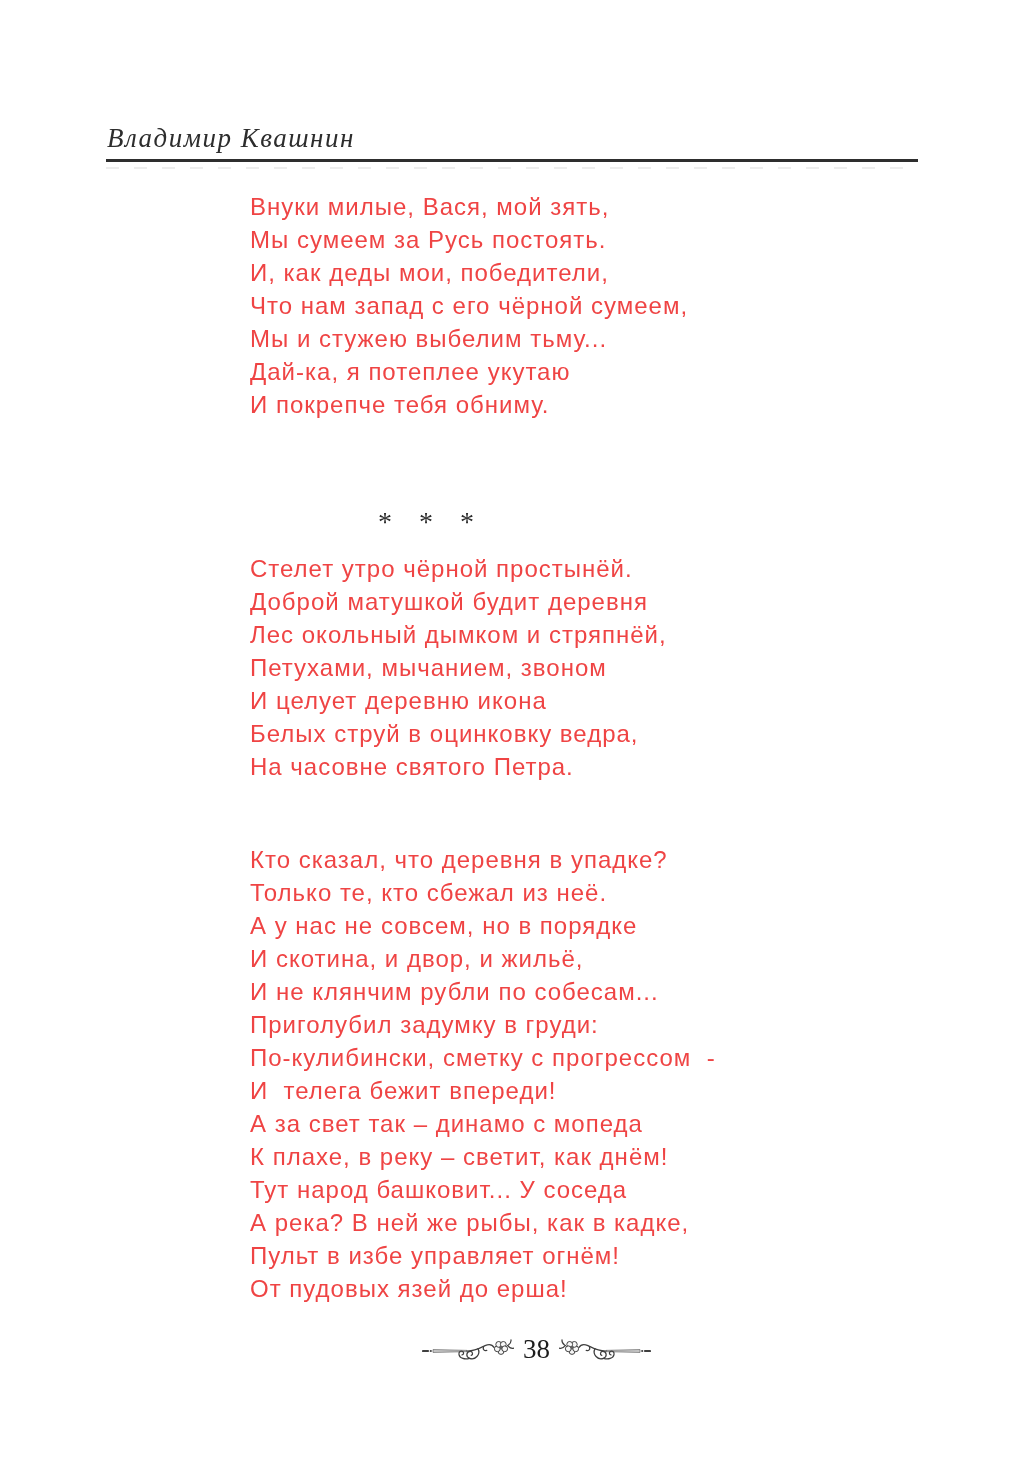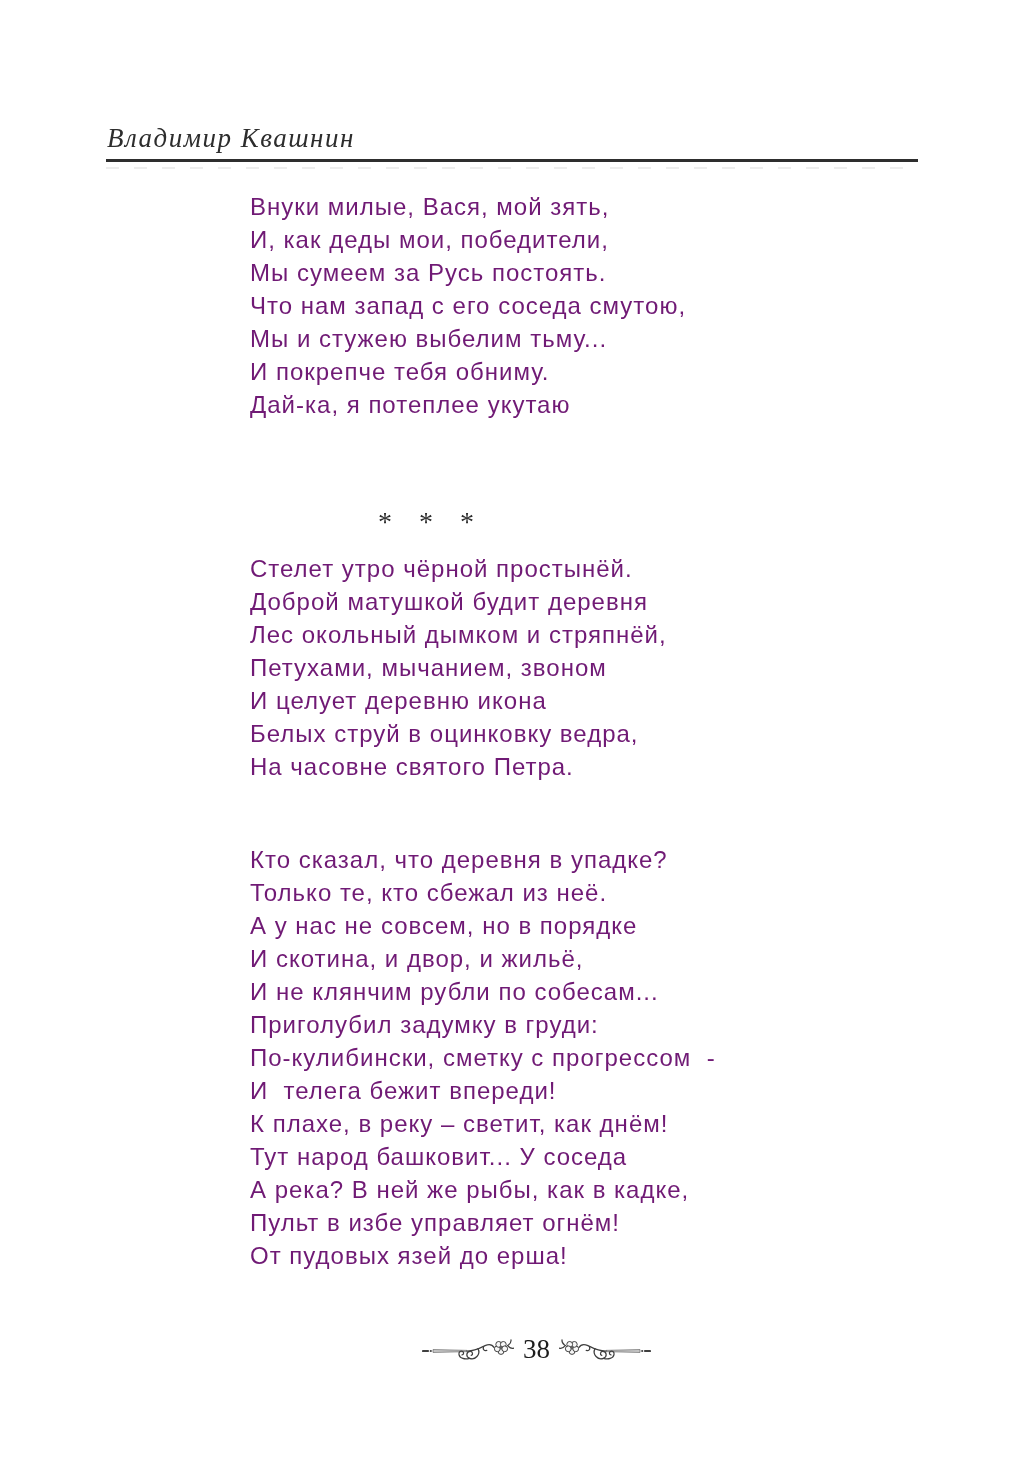--- a/index.html
+++ b/index.html
@@ -42,21 +42,21 @@
     width: 812px;
     height: 2px;
     background: repeating-linear-gradient(90deg, #ededed 0 13px, transparent 13px 28px);
   }
   .poem {
     position: absolute;
     left: 250px;
     font-size: 24px;
     line-height: 33px;
     letter-spacing: 1px;
-    color: #701a75;
+    color: #ef4444;
   }
   .poem .line { white-space: pre; }
   .poem-1 { top: 190px; }
   .sep {
     position: absolute;
     left: 378px;
     top: 506px;
     font-family: "Liberation Serif", serif;
     font-size: 28px;
     letter-spacing: 10px;
@@ -89,26 +89,26 @@
 <body>
 
 <div class="page">
 
   <div class="author">Владимир Квашнин</div>
   <div class="rule"></div>
   <div class="rule-shadow"></div>
 
   <div class="poem poem-1">
     <div class="line">Внуки милые, Вася, мой зять,</div>
+    <div class="line">Мы сумеем за Русь постоять.</div>
     <div class="line">И, как деды мои, победители,</div>
-    <div class="line">Мы сумеем за Русь постоять.</div>
-    <div class="line">Что нам запад с его соседа смутою,</div>
+    <div class="line">Что нам запад с его чёрной сумеем,</div>
     <div class="line">Мы и стужею выбелим тьму...</div>
+    <div class="line">Дай-ка, я потеплее укутаю</div>
     <div class="line">И покрепче тебя обниму.</div>
-    <div class="line">Дай-ка, я потеплее укутаю</div>
   </div>
 
   <div class="sep">* * *</div>
 
   <div class="poem poem-2a">
     <div class="line">Стелет утро чёрной простынёй.</div>
     <div class="line">Доброй матушкой будит деревня</div>
     <div class="line">Лес окольный дымком и стряпнёй,</div>
     <div class="line">Петухами, мычанием, звоном</div>
     <div class="line">И целует деревню икона</div>
@@ -118,20 +118,21 @@
 
   <div class="poem poem-2b">
     <div class="line">Кто сказал, что деревня в упадке?</div>
     <div class="line">Только те, кто сбежал из неё.</div>
     <div class="line">А у нас не совсем, но в порядке</div>
     <div class="line">И скотина, и двор, и жильё,</div>
     <div class="line">И не клянчим рубли по собесам...</div>
     <div class="line">Приголубил задумку в груди:</div>
     <div class="line">По-кулибински, сметку с прогрессом  -</div>
     <div class="line">И  телега бежит впереди!</div>
+    <div class="line">А за свет так – динамо с мопеда</div>
     <div class="line">К плахе, в реку – светит, как днём!</div>
     <div class="line">Тут народ башковит... У соседа</div>
     <div class="line">А река? В ней же рыбы, как в кадке,</div>
     <div class="line">Пульт в избе управляет огнём!</div>
     <div class="line">От пудовых язей до ерша!</div>
   </div>
 
   <div class="footer">
     <svg class="flourish" width="92" height="26" viewBox="0 0 92 26">
       <g fill="none" stroke="#3f3f3f" stroke-linecap="round">

